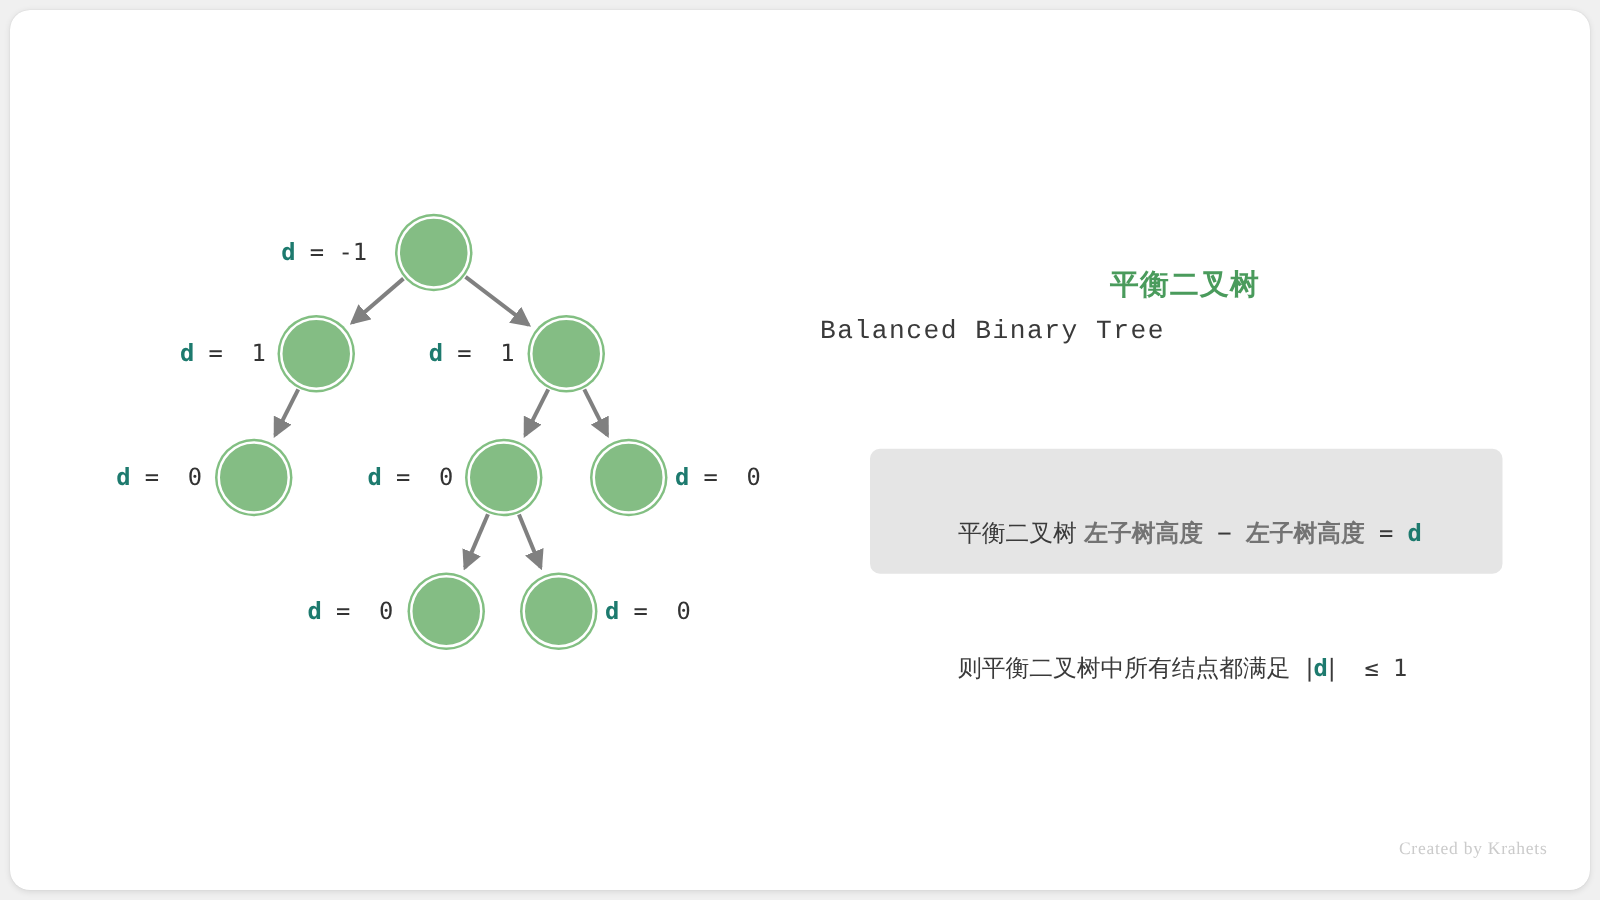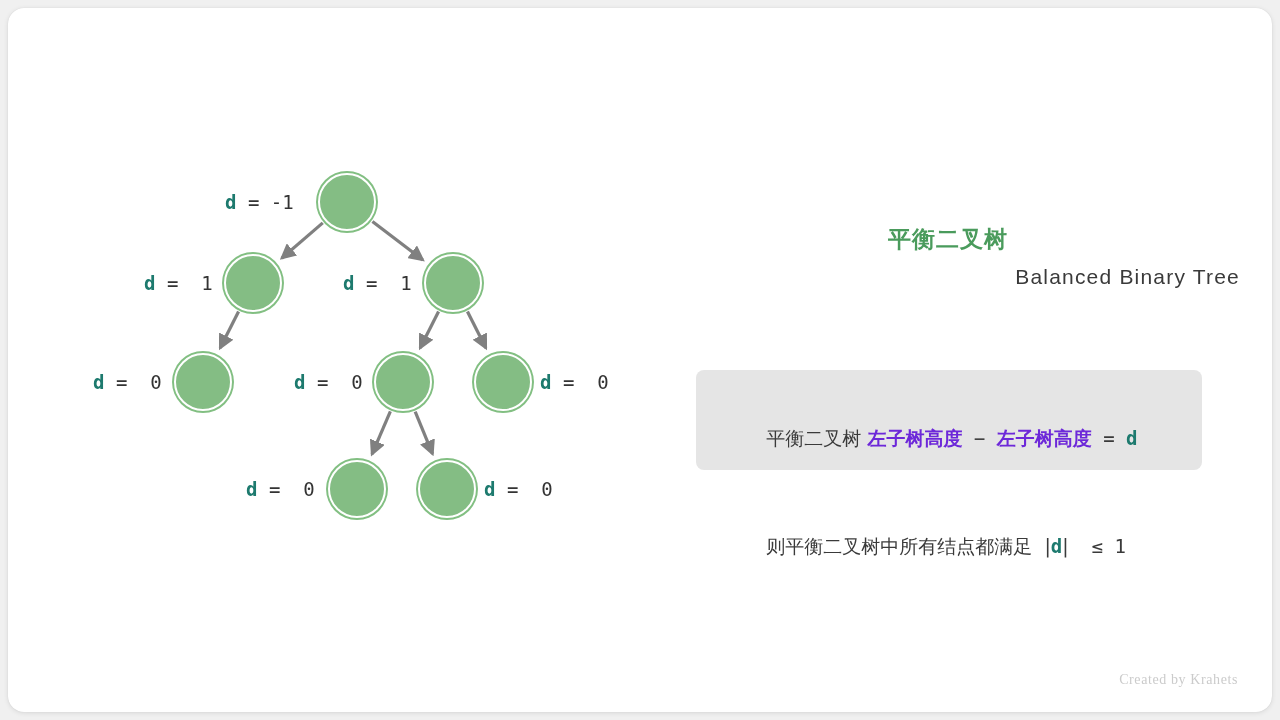--- a/index.html
+++ b/index.html
@@ -68,37 +68,37 @@
   }
   .node-label .rest {
     color: #333333;
     font-weight: 400;
   }
 
   
   #panel {
     position: absolute;
     left: 656px;
-    top: 224px;
+    top: 213px;
     width: 584px;
   }
 
   #title-cn {
     text-align: center;
     font-family: "DejaVu Sans", sans-serif;
     font-size: 23px;
     font-weight: 700;
     color: #4a9b5c;
     letter-spacing: 1px;
     line-height: 30px;
   }
 
   #title-en {
-    text-align: right;
-    font-family: Liberation Sans, sans-serif;
+    text-align: left;
+    font-family: Liberation Mono, monospace;
     font-size: 21px;
     font-weight: 400;
     color: #3a3a3a;
     letter-spacing: 1.2px;
     line-height: 30px;
     margin-top: 8px;
   }
 
   #infobox {
     position: absolute;
@@ -113,21 +113,21 @@
   }
 
   .info-line {
     font-family: "DejaVu Sans", sans-serif;
     font-size: 19px;
     color: #3a3a3a;
     line-height: 36px;
     white-space: pre;
     padding-left: 22px;
   }
-  .info-line .bold { font-weight: 700; color: #6d28d9; }
+  .info-line .bold { font-weight: 700; color: #737373; }
   .info-line .teal { color: #1d7a6e; font-weight: 700;
                      font-family: "DejaVu Sans Mono", monospace; }
   .info-line .mono { font-family: "DejaVu Sans Mono", monospace; }
   .info-line .bar  { color: #3a3a3a; font-family: "DejaVu Sans", sans-serif; }
 
   #watermark {
     position: absolute;
     right: 42px;
     bottom: 32px;
     font-family: Liberation Serif, serif;

